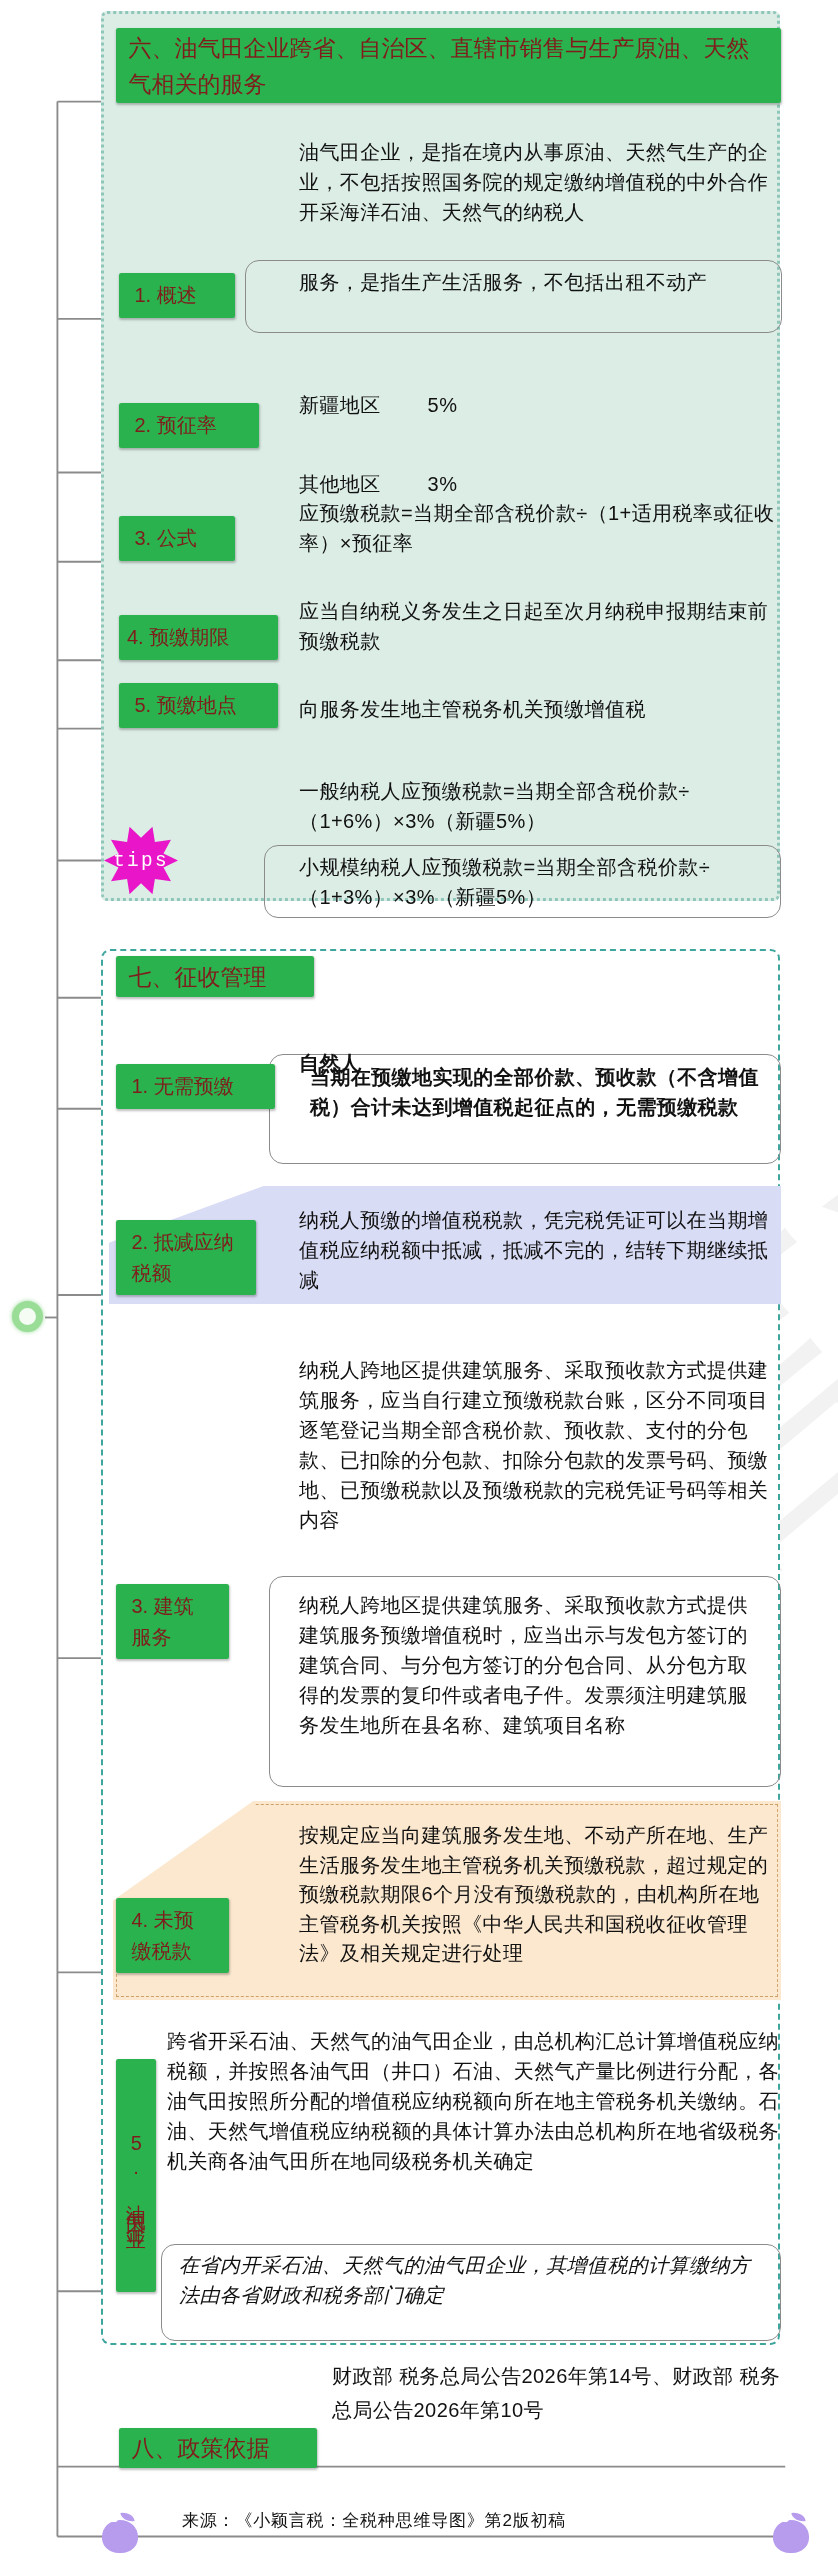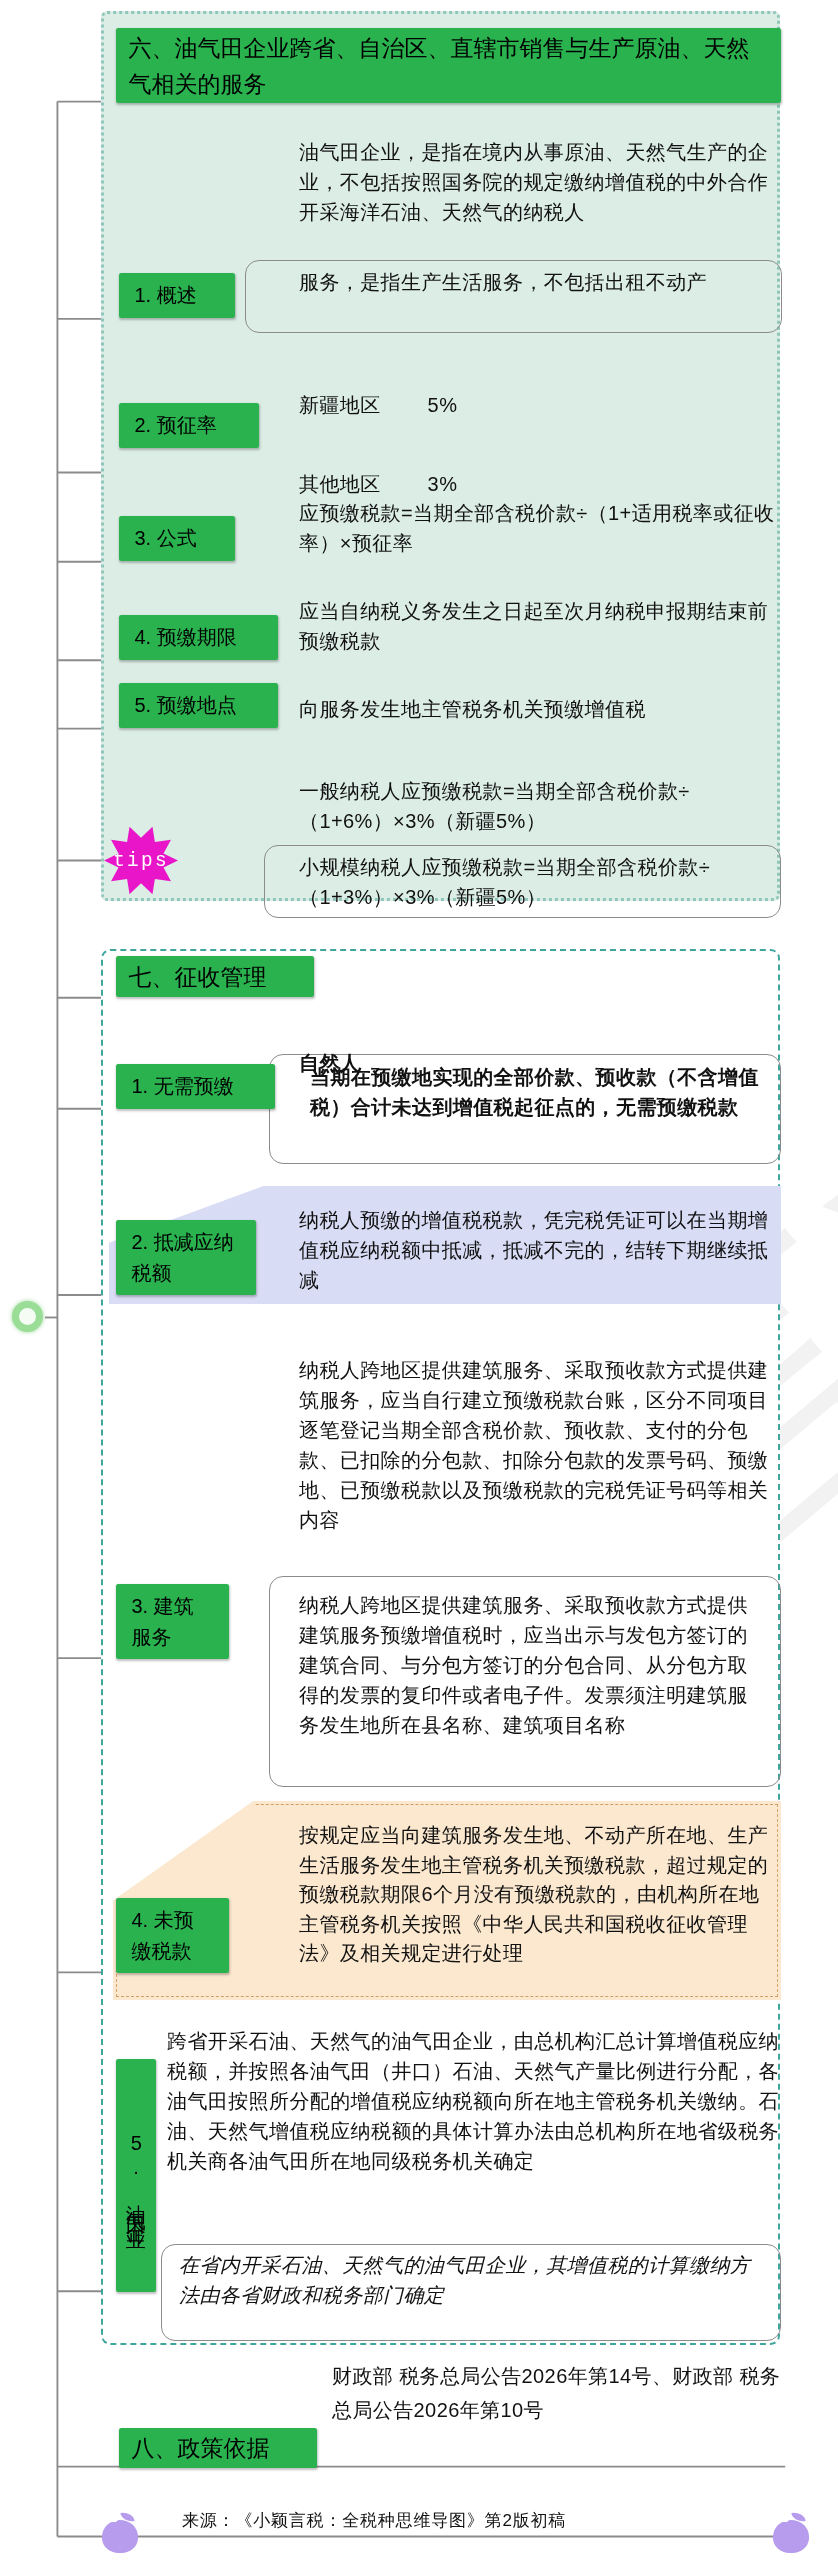--- a/index.html
+++ b/index.html
@@ -19,21 +19,21 @@
     background:#dcede6;border:3.9px dotted #8fc6ba;border-radius:6.2px;
     box-sizing:border-box;z-index:2;
   }
   .container7{
     left:101px;top:949px;width:679px;height:1396px;
     background:#ffffff;border:2.3px dashed #3ea69d;border-radius:9.3px;
     box-sizing:border-box;z-index:2;
   }
   
   .gbox{
-    background:#2ab24e;color:#000000;z-index:6;
+    background:#2ab24e;color:#7f1d1d;z-index:6;
     display:flex;align-items:center;
     box-sizing:border-box;padding:4.7px 15.5px;
     font-size:20px;line-height:26.4px;
     border-radius:2.3px;
     box-shadow:0.8px 1.6px 2.3px rgba(0,0,0,0.25);
   }
   .gbox.header{font-size:23px;line-height:36px;padding:1.6px 12.4px;}
   .gbox.vertical{
     writing-mode:vertical-rl;text-orientation:upright;
     justify-content:center;padding:11px 6.2px;letter-spacing:6.2px;
@@ -164,21 +164,21 @@
 <div class="abs gbox" style="left:119px;top:403px;width:140px;height:45px;">
   <span>2. 预征率</span>
 </div>
 
 <div class="abs tnode" style="left:299px;top:498px;width:483px;">应预缴税款=当期全部含税价款÷（1+适用税率或征收率）×预征率</div>
 <div class="abs gbox" style="left:119px;top:516px;width:116px;height:45px;">
   <span>3. 公式</span>
 </div>
 
 <div class="abs tnode" style="left:299px;top:596px;width:483px;">应当自纳税义务发生之日起至次月纳税申报期结束前预缴税款</div>
-<div class="abs gbox" style="left:119px;top:615px;width:159px;height:45px;">
+<div class="abs gbox" style="left:119px;top:615px;width:159px;height:45px;padding-left:8px;">
   <span>4. 预缴期限</span>
 </div>
 
 <div class="abs tnode" style="left:299px;top:694px;width:483px;">向服务发生地主管税务机关预缴增值税</div>
 <div class="abs gbox" style="left:119px;top:683px;width:159px;height:45px;">
   <span>5. 预缴地点</span>
 </div>
 
 <div class="abs tnode" style="left:299px;top:776px;width:483px;">一般纳税人应预缴税款=当期全部含税价款÷（1+6%）×3%（新疆5%）</div>
 <div class="abs rrect" style="left:264px;top:845px;width:517px;height:73px;"></div>

